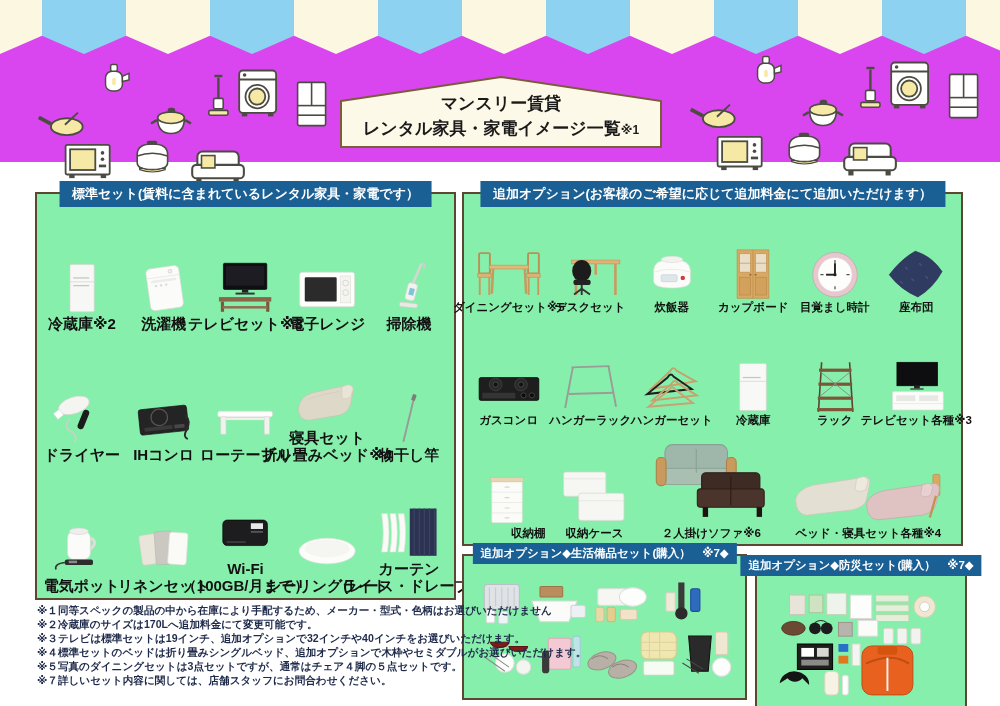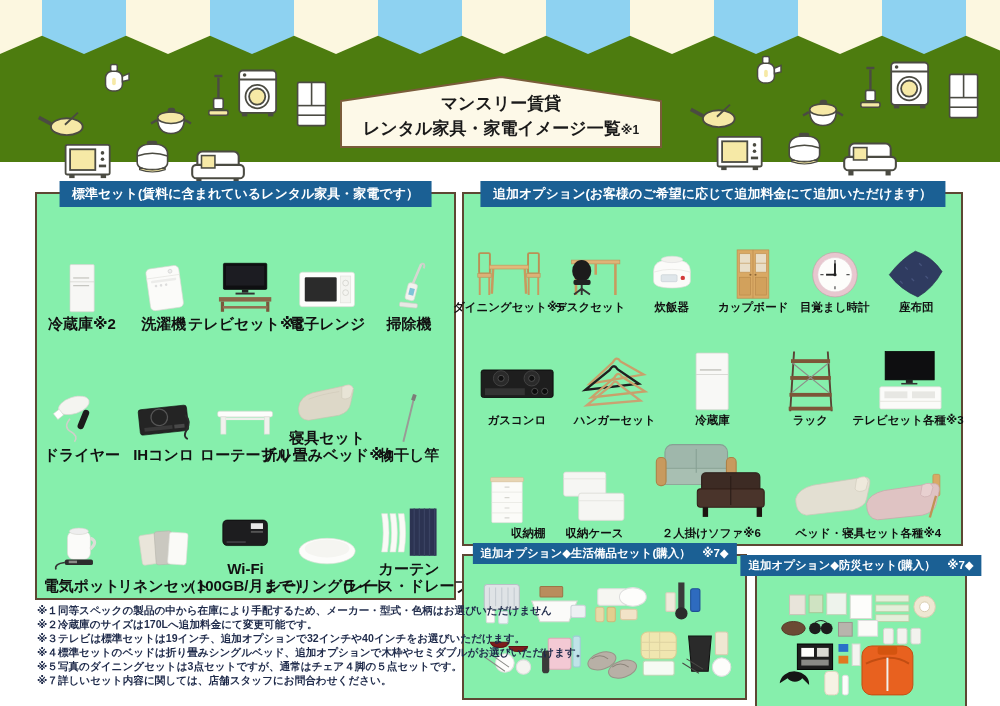--- a/index.html
+++ b/index.html
@@ -1,19 +1,19 @@
 <!DOCTYPE html>
 <html><head>
 <meta charset="utf-8">
 <style>
   html,body{margin:0;padding:0;background:#fff;}
   .page{position:relative;width:1000px;height:706px;background:#fff;overflow:hidden;
         font-family:"Liberation Sans","DejaVu Sans",sans-serif;}
   
-  .band{position:absolute;left:0;top:0;width:1000px;height:162px;background:#4d7c0f;}
+  .band{position:absolute;left:0;top:0;width:1000px;height:162px;background:#d946ef;}
   .flags{position:absolute;left:-42px;top:0;width:1100px;height:54px;display:flex;}
   .flag{width:84px;height:54px;flex:0 0 84px;
         clip-path:polygon(0 0,100% 0,100% 66%,50% 100%,0 66%);}
   .cluster{position:absolute;width:310px;height:132px;}
   .cluster span{position:absolute;display:block;}
   
   .titlebox{position:absolute;left:334px;top:74px;width:334px;height:76px;}
   .titlebox svg{position:absolute;left:0;top:0;}
   .titletext{position:relative;text-align:center;padding-top:18px;
              font-weight:bold;color:#1a1a1a;font-size:17px;line-height:1.45;}
@@ -483,20 +483,33 @@
                 <circle cx="34" cy="37" r="10" fill="#2a2a2a" stroke="#4a4a4a"></circle>
                 <circle cx="34" cy="37" r="4" fill="#111" stroke="#5a5a5a"></circle>
                 <circle cx="74" cy="37" r="10" fill="#2a2a2a" stroke="#4a4a4a"></circle>
                 <circle cx="74" cy="37" r="4" fill="#111" stroke="#5a5a5a"></circle>
                 <rect x="13" y="50" width="52" height="9" fill="#343434"></rect>
                 <circle cx="78" cy="54" r="4" fill="#0c0c0c" stroke="#5a5a5a"></circle>
                 <circle cx="91" cy="54" r="4" fill="#0c0c0c" stroke="#5a5a5a"></circle>
               </svg>
             </div>
             <div class="plbl">ガスコンロ</div>
+          </div>
+          <div class="cell">
+            <div class="pimg">
+              <svg viewBox="0 0 110 84" preserveAspectRatio="xMidYMax meet">
+                <g stroke="#9b9b97" stroke-width="3" fill="none">
+                  <line x1="26" y1="10" x2="86" y2="8"></line>
+                  <line x1="28" y1="10" x2="16" y2="74"></line>
+                  <line x1="84" y1="8" x2="96" y2="72"></line>
+                  <line x1="22" y1="52" x2="92" y2="50"></line>
+                </g>
+              </svg>
+            </div>
+            <div class="plbl">ハンガーラック</div>
           </div>
           <div class="cell">
             <div class="pimg">
               <svg viewBox="0 0 110 84" preserveAspectRatio="xMidYMax meet">
                 <g fill="none" stroke-width="3">
                   <path d="M52 16 q5 -9 10 -1 L92 32 L22 44 Z" stroke="#c9a06a"></path>
                   <path d="M48 26 q5 -9 10 -1 L86 44 L16 52 Z" stroke="#1f1f1f"></path>
                   <path d="M54 36 q5 -9 10 -1 L94 54 L24 62 Z" stroke="#c9a06a"></path>
                   <path d="M50 46 q5 -9 10 -1 L88 66 L18 72 Z" stroke="#caa272"></path>
                 </g>

